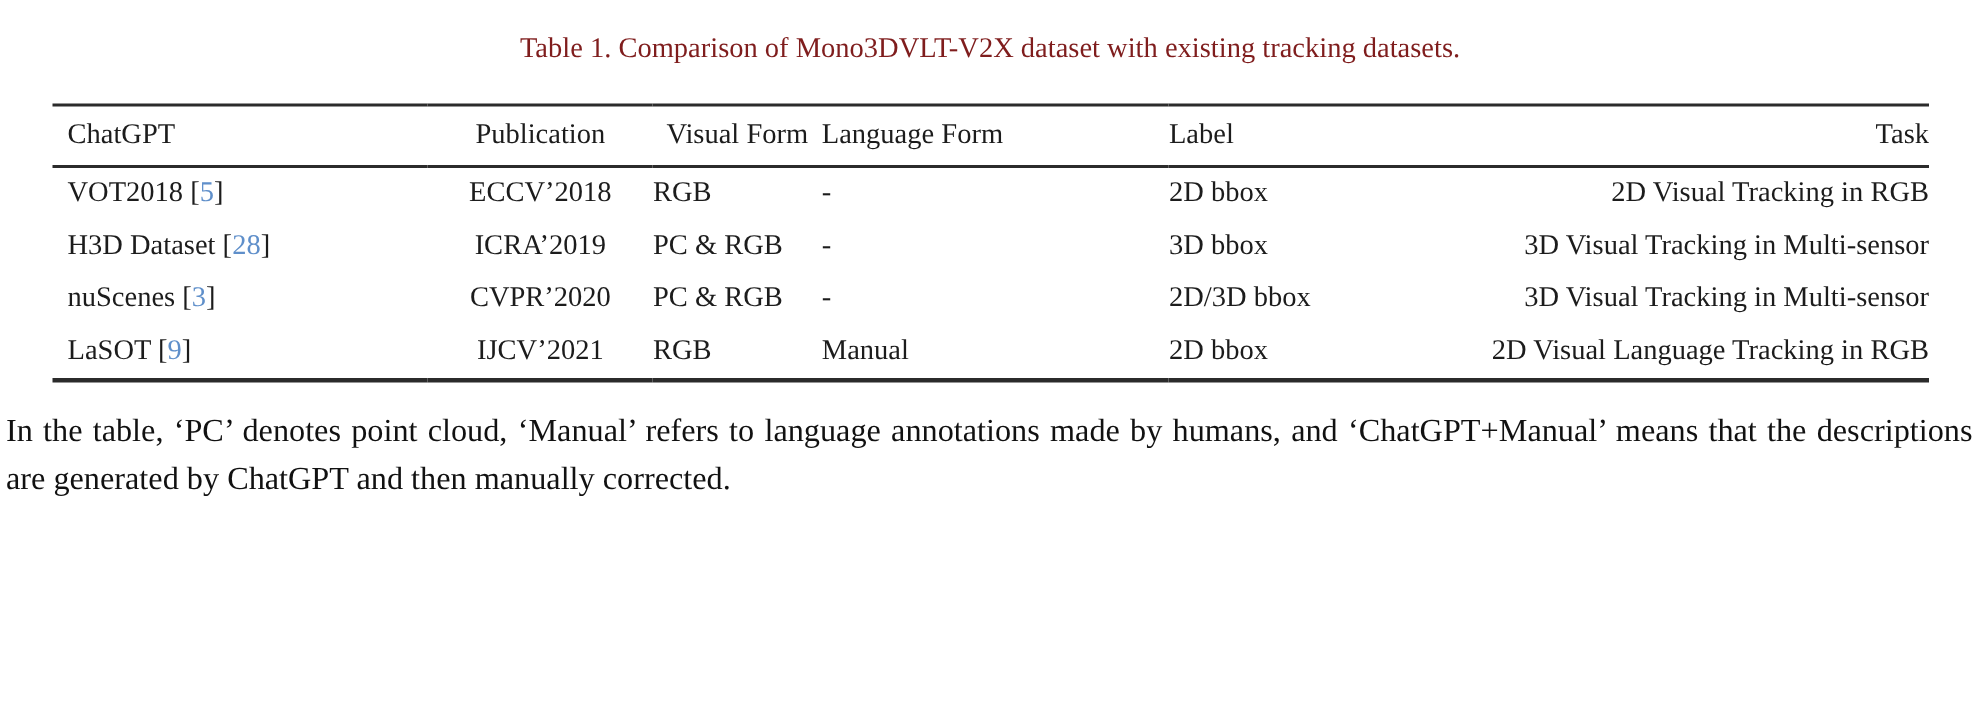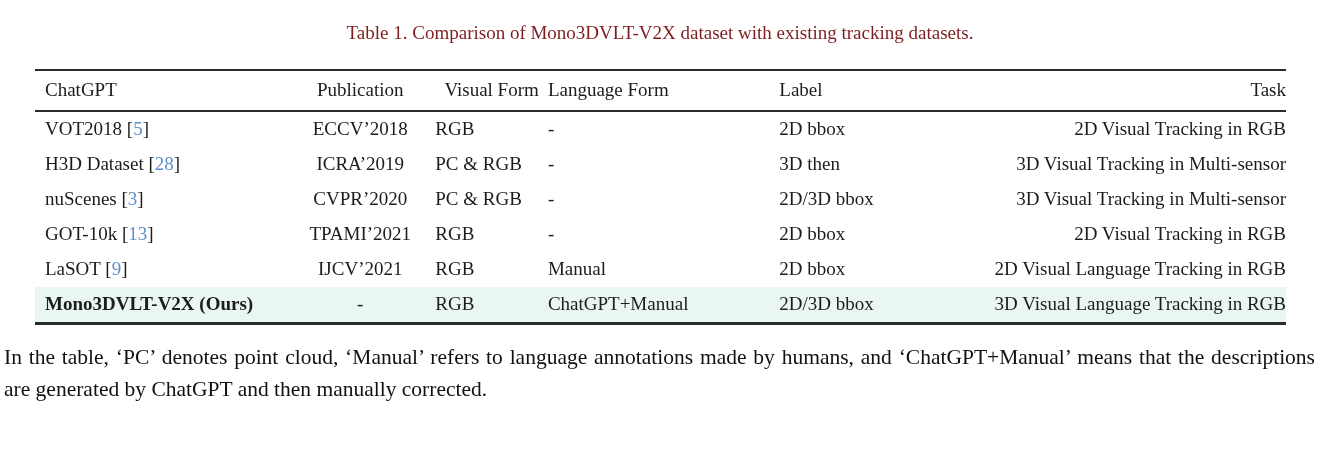--- a/index.html
+++ b/index.html
@@ -74,52 +74,36 @@
           <td class="c-visual">RGB</td>
           <td class="c-lang">-</td>
           <td class="c-label">2D bbox</td>
           <td class="c-task">2D Visual Tracking in RGB</td>
         </tr>
         <tr>
           <td class="c-dataset">H3D Dataset [<span class="cite">28</span>]</td>
           <td class="c-pub">ICRA’2019</td>
           <td class="c-visual">PC &amp; RGB</td>
           <td class="c-lang">-</td>
-          <td class="c-label">3D then</td>
+          <td class="c-label">3D bbox</td>
           <td class="c-task">3D Visual Tracking in Multi-sensor</td>
         </tr>
         <tr>
           <td class="c-dataset">nuScenes [<span class="cite">3</span>]</td>
           <td class="c-pub">CVPR’2020</td>
           <td class="c-visual">PC &amp; RGB</td>
           <td class="c-lang">-</td>
           <td class="c-label">2D/3D bbox</td>
           <td class="c-task">3D Visual Tracking in Multi-sensor</td>
         </tr>
         <tr>
-          <td class="c-dataset">GOT-10k [<span class="cite">13</span>]</td>
-          <td class="c-pub">TPAMI’2021</td>
-          <td class="c-visual">RGB</td>
-          <td class="c-lang">-</td>
-          <td class="c-label">2D bbox</td>
-          <td class="c-task">2D Visual Tracking in RGB</td>
-        </tr>
-        <tr>
           <td class="c-dataset">LaSOT [<span class="cite">9</span>]</td>
           <td class="c-pub">IJCV’2021</td>
           <td class="c-visual">RGB</td>
           <td class="c-lang">Manual</td>
           <td class="c-label">2D bbox</td>
           <td class="c-task">2D Visual Language Tracking in RGB</td>
-        </tr>
-        <tr class="hl bold">
-          <td class="c-dataset">Mono3DVLT-V2X (Ours)</td>
-          <td class="c-pub">-</td>
-          <td class="c-visual">RGB</td>
-          <td class="c-lang">ChatGPT+Manual</td>
-          <td class="c-label">2D/3D bbox</td>
-          <td class="c-task">3D Visual Language Tracking in RGB</td>
         </tr>
       </tbody>
   </table>
 </div>
 
 <div class="footnote">In the table, ‘PC’ denotes point cloud, ‘Manual’ refers to language annotations made by humans, and ‘ChatGPT+Manual’ means that the descriptions are generated by ChatGPT and then manually corrected.</div>
 
 </body></html>

